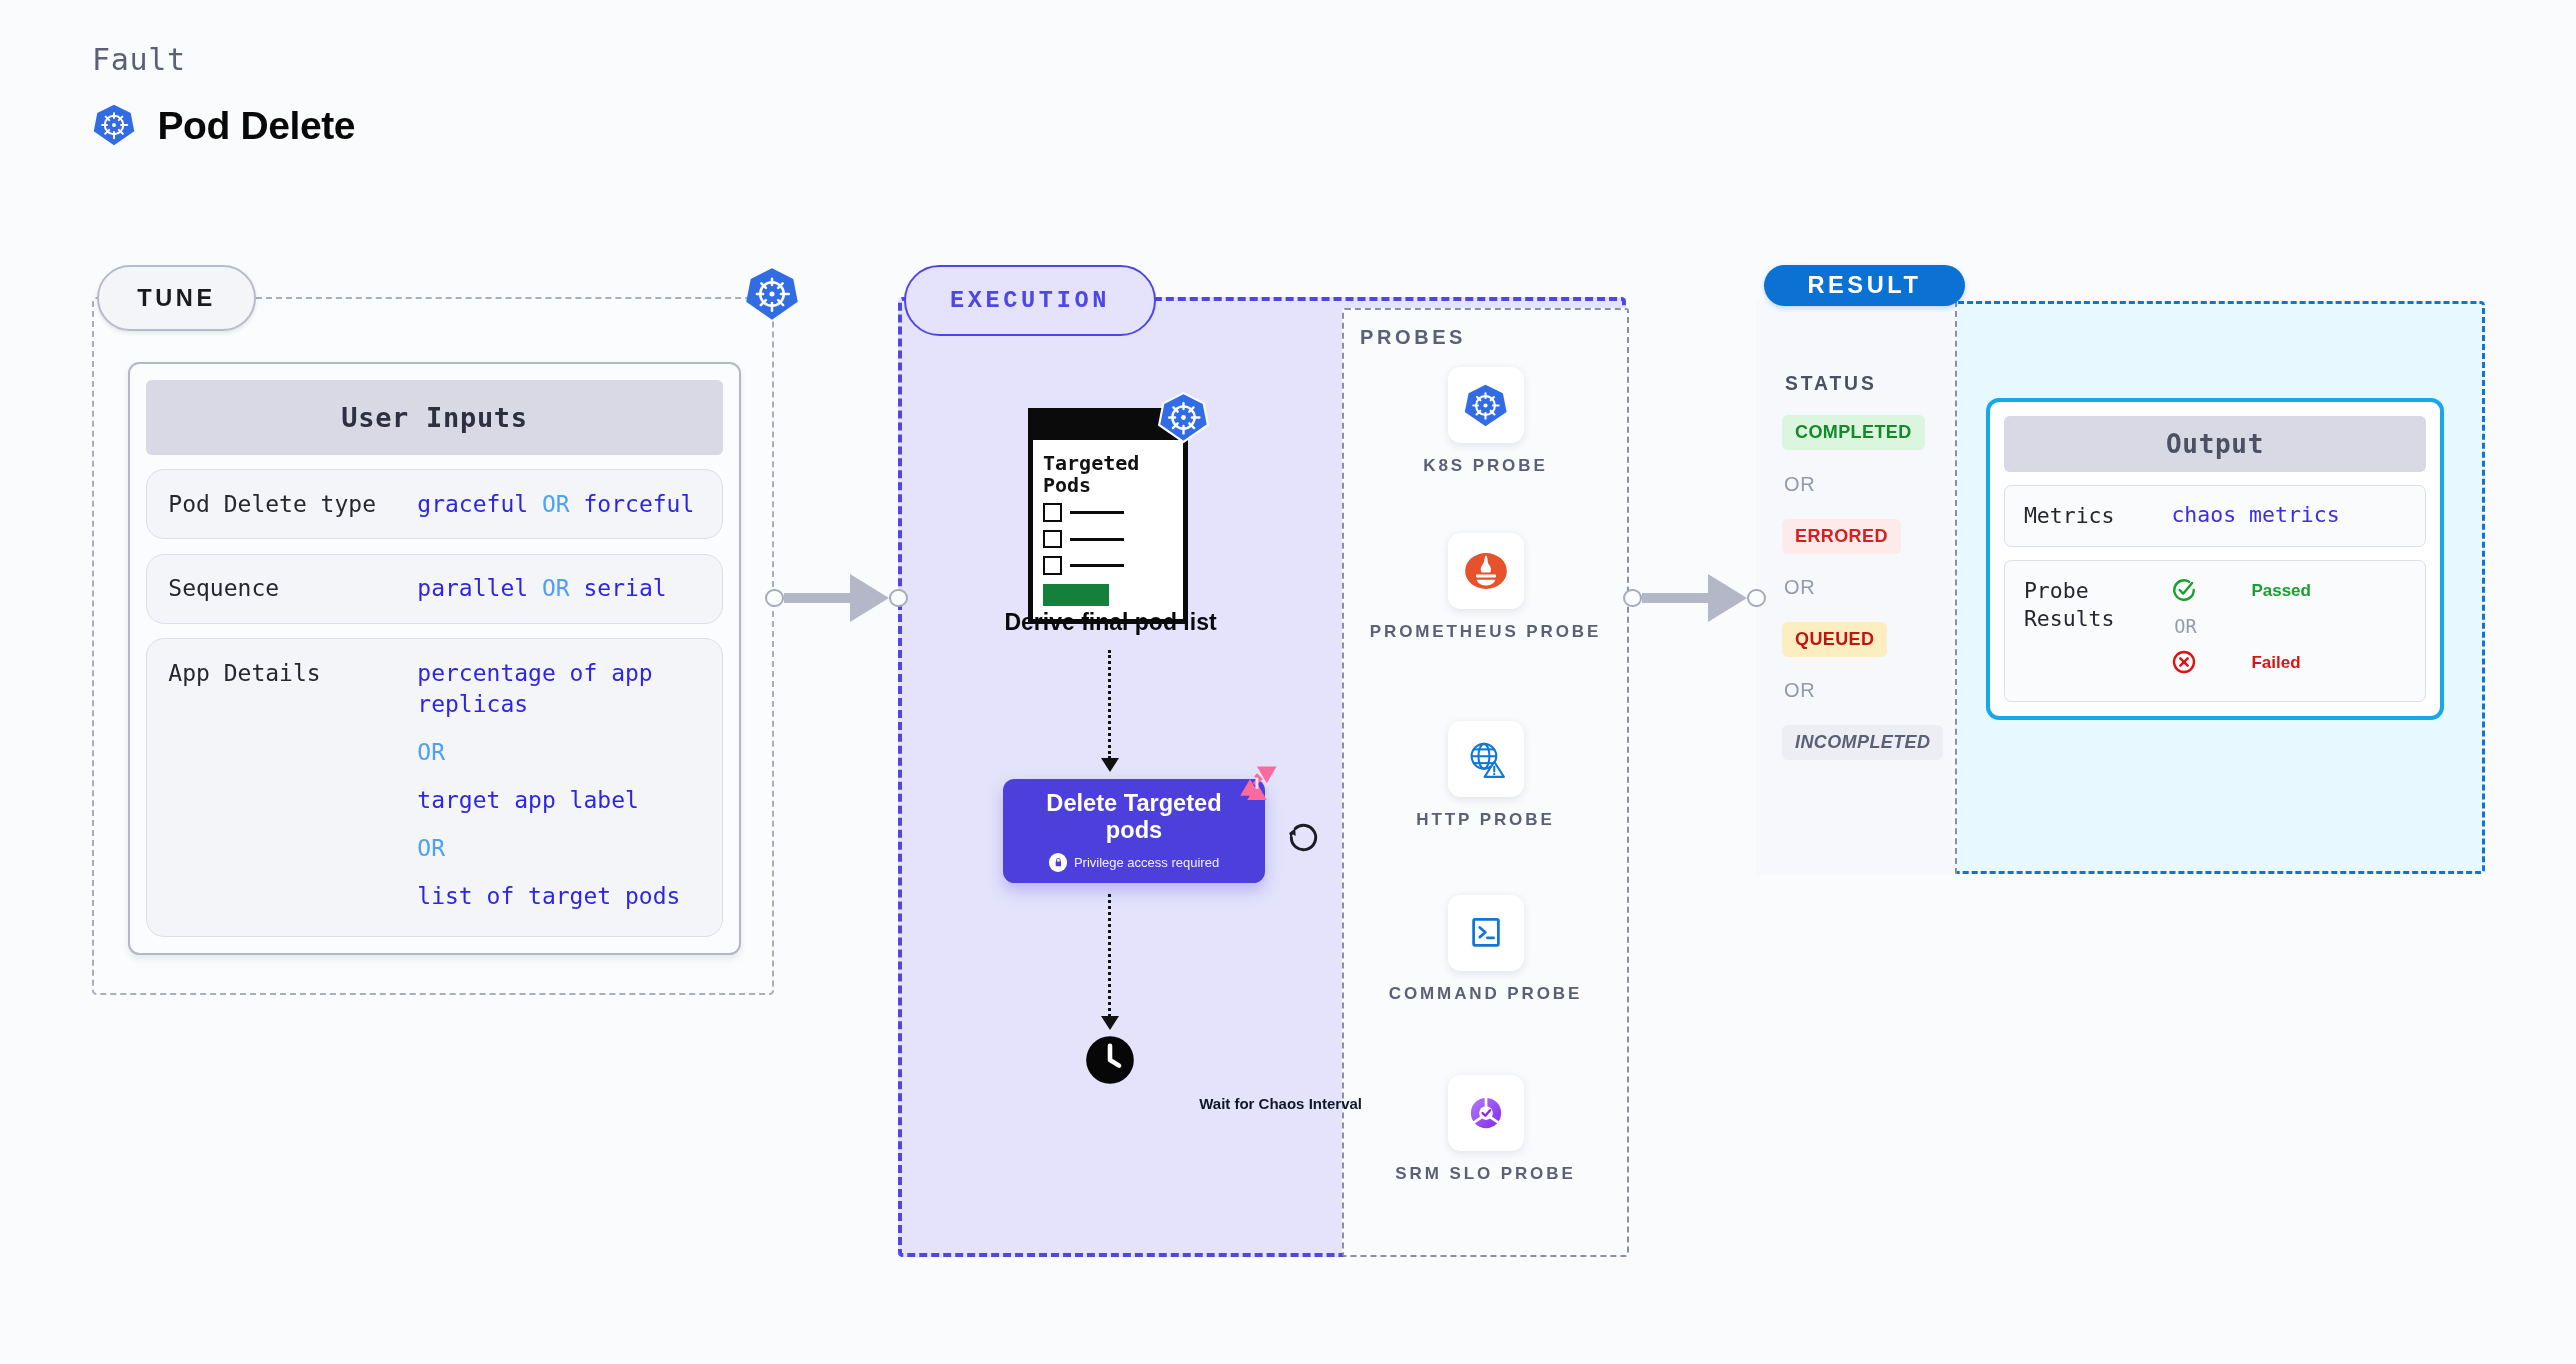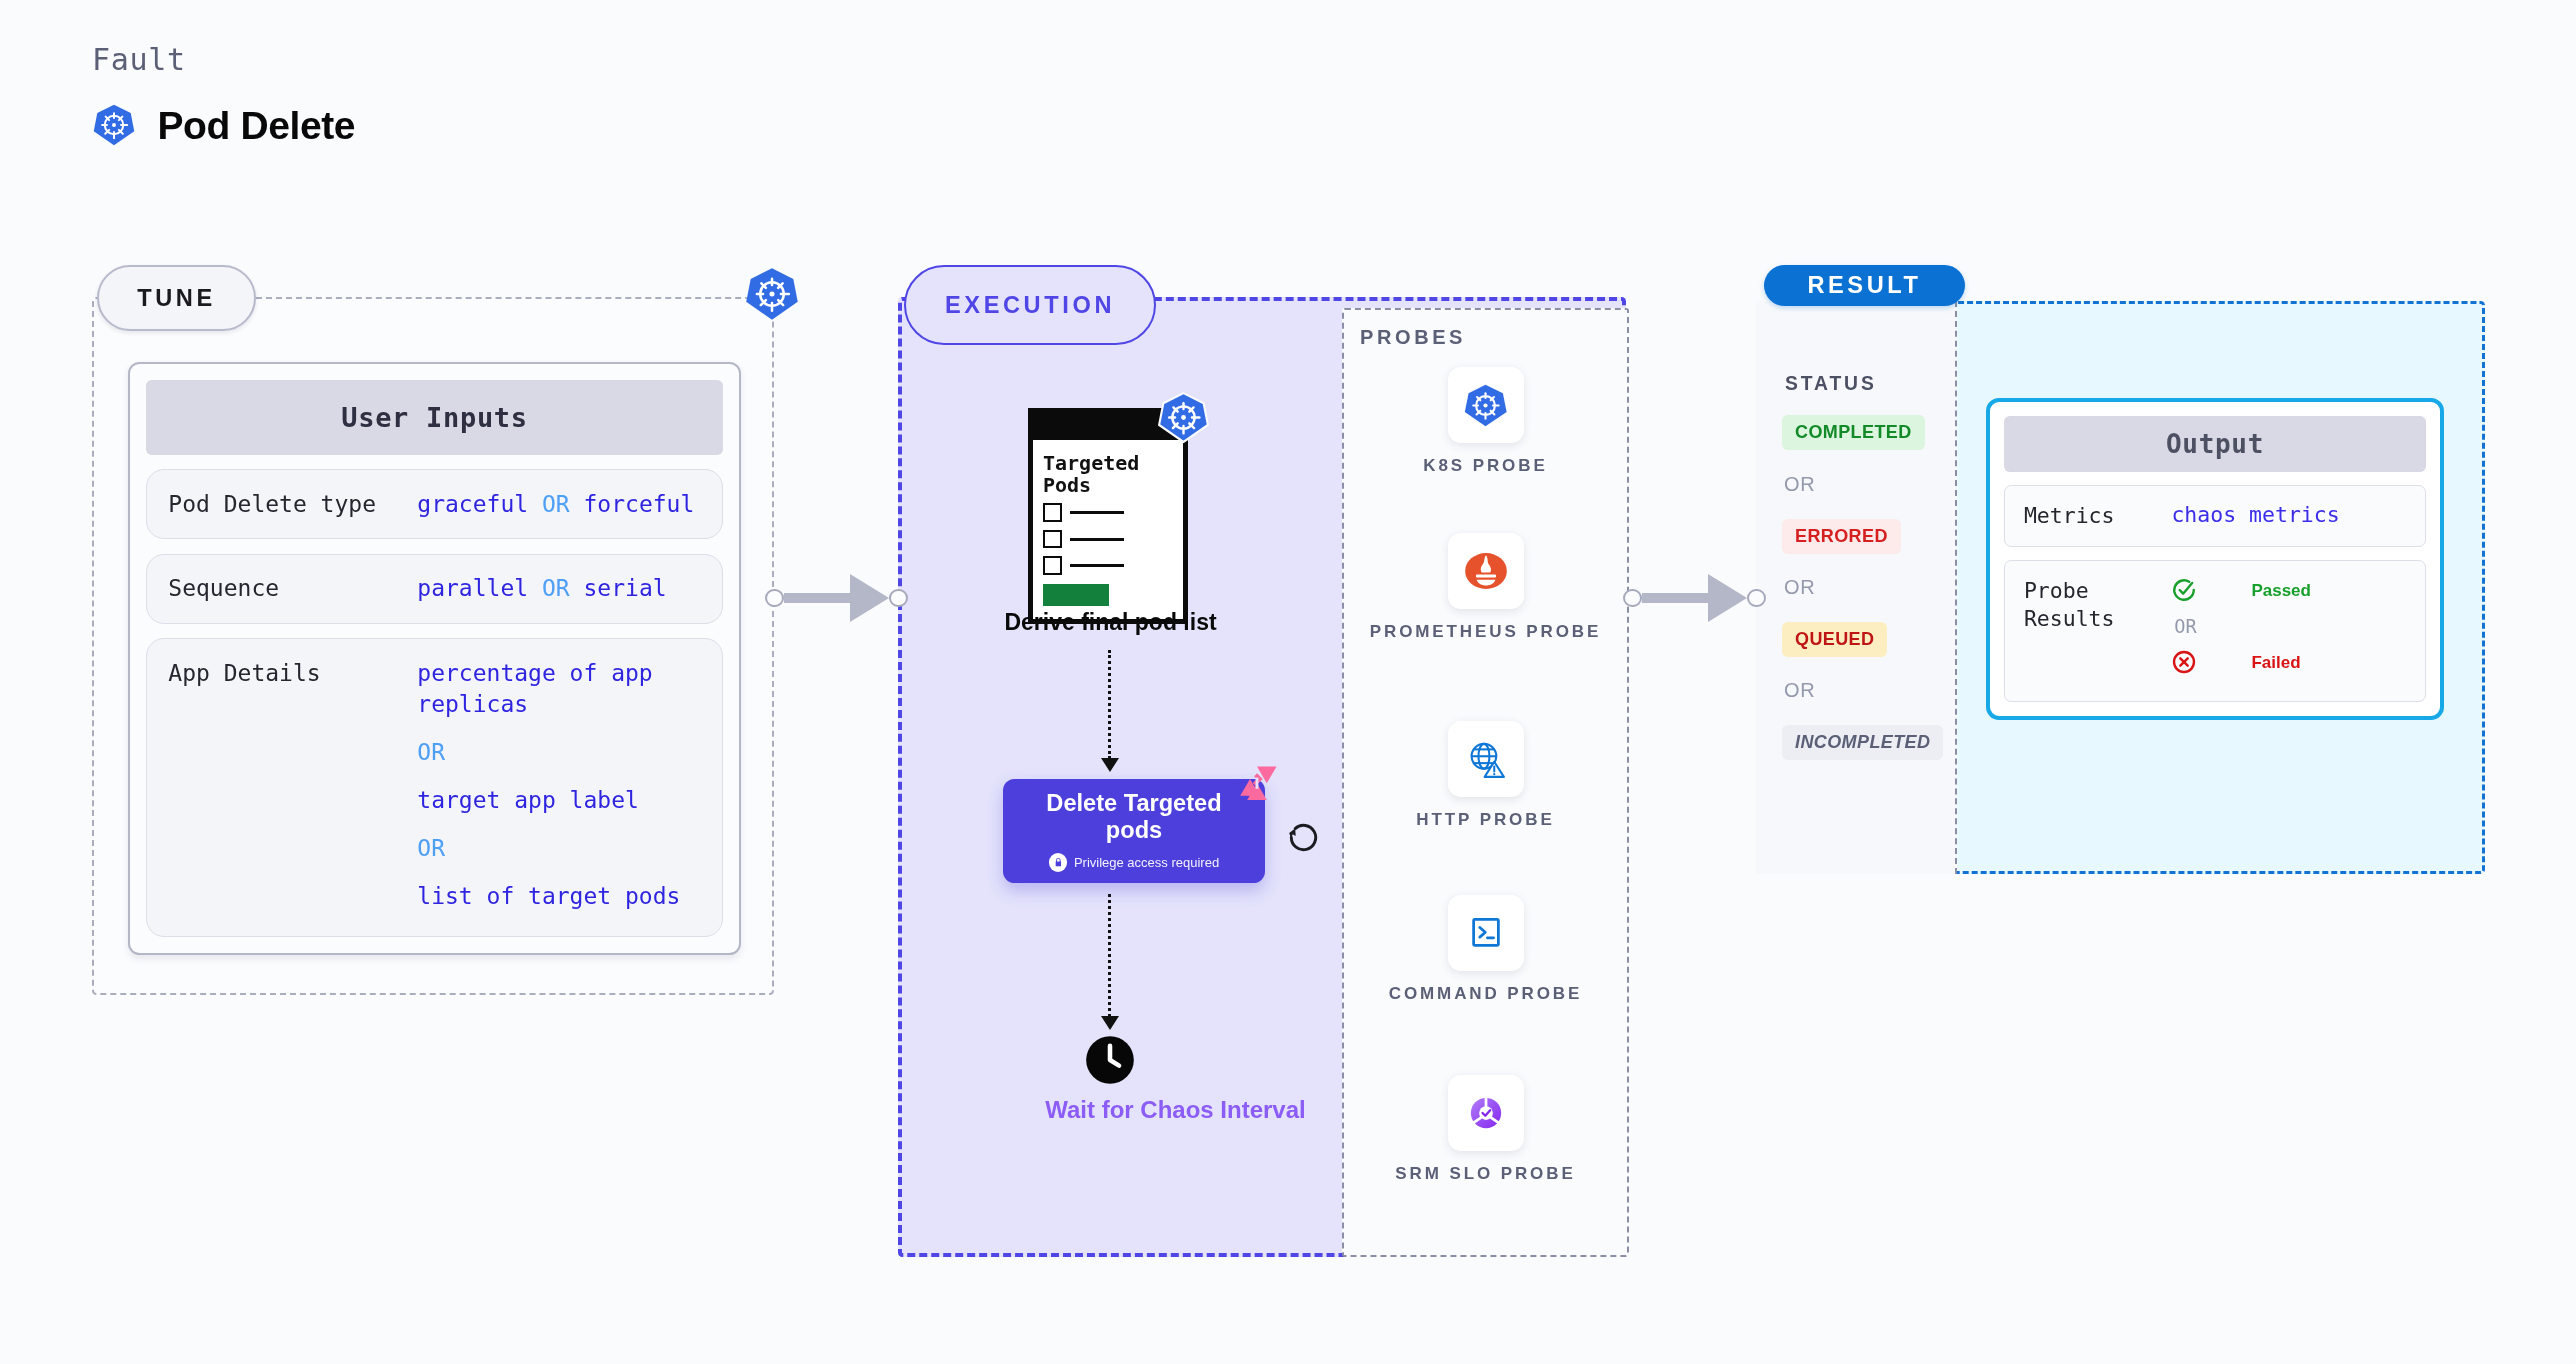--- a/index.html
+++ b/index.html
@@ -75,21 +75,21 @@
   .conn-dot { width: 18.6px; height: 18.6px; border-radius: 50%;
     background: #fbfcfe; border: 2.9px solid #a6aabc; flex: 0 0 auto; }
   .conn-line { height: 10px; background: #b4b7c8; flex: 1 1 auto; }
   .conn-head { width: 0; height: 0; border-top: 24px solid transparent;
     border-bottom: 24px solid transparent; border-left: 39px solid #b4b7c8;
     margin-left: -1.4px; flex: 0 0 auto; }
 
   
   #exec-region { left: 898px; top: 297px; width: 728px; height: 960px;
     border: 4.3px dashed #4f46e5; border-radius: 4.3px; background: #e4e3fb; }
-  #exec-pill { left: 904px; top: 265px; width: 252px; height: 80px; }
+  #exec-pill { left: 904px; top: 265px; width: 252px; height: 71px; font-family: Liberation Mono, monospace; }
   #probes-region { left: 1342px; top: 308px; width: 287px; height: 949px;
     border: 2.1px dashed #8a8fa6; border-radius: 2.9px; background: #fafbfd; z-index: 2; }
   #probes-title { position: absolute; left: 1360px; top: 326px;
     font-size: 20px; font-weight: 700; letter-spacing: 3.6px; color: #5b6077; z-index: 3; }
 
   
   #targeted-pods-wrap { position: absolute; left: 1028px; top: 408px; z-index: 4; }
   #doc-card { width: 160px; background: #ffffff; border: 5px solid #0b0b0b; }
   #doc-titlebar { height: 27px; background: #0b0b0b; }
   #doc-body { padding: 11.5px 10px 13px 10px; }
@@ -121,21 +121,21 @@
   #delete-sub { margin-top: 8.6px; display: flex; align-items: center; gap: 6.4px; }
   #delete-sub span { color: #f2f1fd; font-size: 13px; }
   #lock-badge { width: 18.6px; height: 18.6px; border-radius: 50%; background: #fff;
     display: flex; align-items: center; justify-content: center; }
   #chaos-mark { position: absolute; right: -13px; top: -14.3px; width: 42px; height: 42px; z-index: 6; }
   #retry-icon { position: absolute; left: 1284px; top: 818px; width: 39px; height: 39px; z-index: 5; }
 
   
   #wait-clock { position: absolute; left: 1084px; top: 1034px; width: 52px; height: 52px; z-index: 4; }
   #wait-label { position: absolute; left: 989px; top: 1095px; width: 373px;
-    text-align: center; font-size: 24px; font-weight: 700; color: #8b5cf6;
+    text-align: right; font-size: 15px; font-weight: 700; color: #0f172a;
     line-height: 1.25; z-index: 4; }
 
   
   .probe { position: absolute; width: 287px; left: 1342px; text-align: center; z-index: 4; }
   .probe-icon-box {
     width: 76px; height: 76px; margin: 0 auto; background: #ffffff;
     border-radius: 13px; box-shadow: 0 2.9px 8.6px rgba(40,40,80,.10);
     display: flex; align-items: center; justify-content: center;
   }
   .probe-label { margin-top: 11.5px; font-size: 17px; font-weight: 700;

